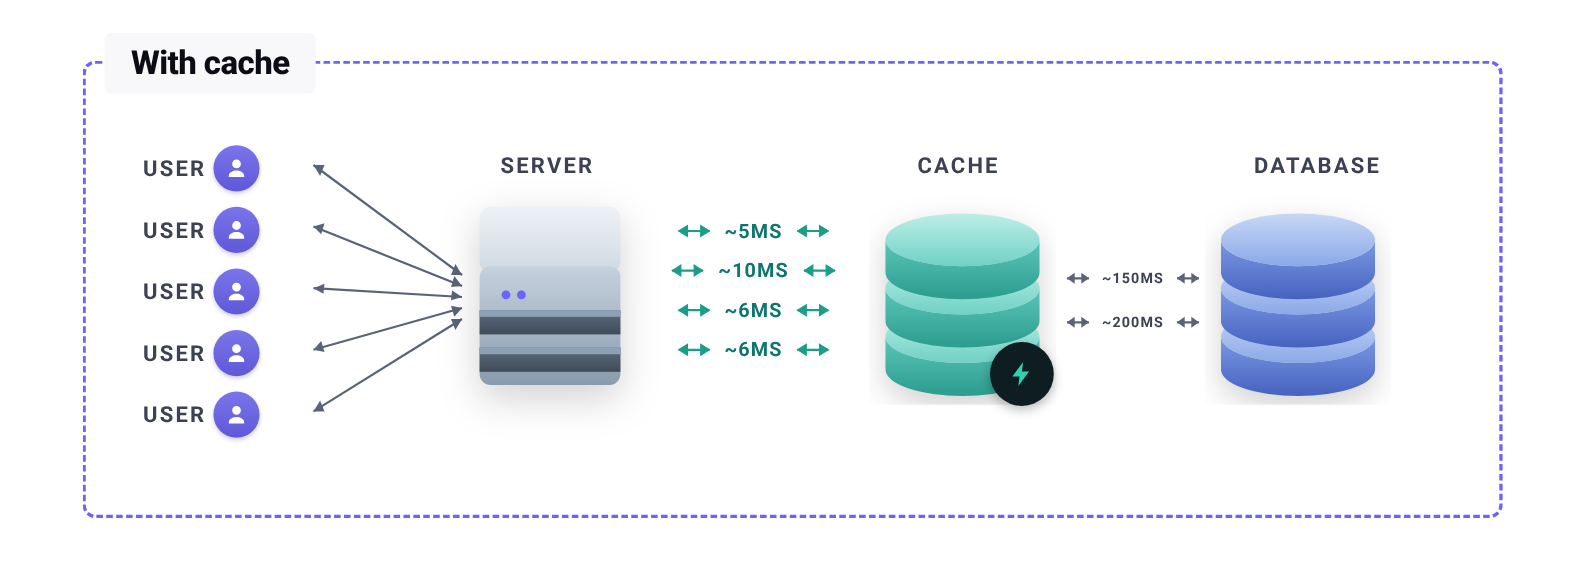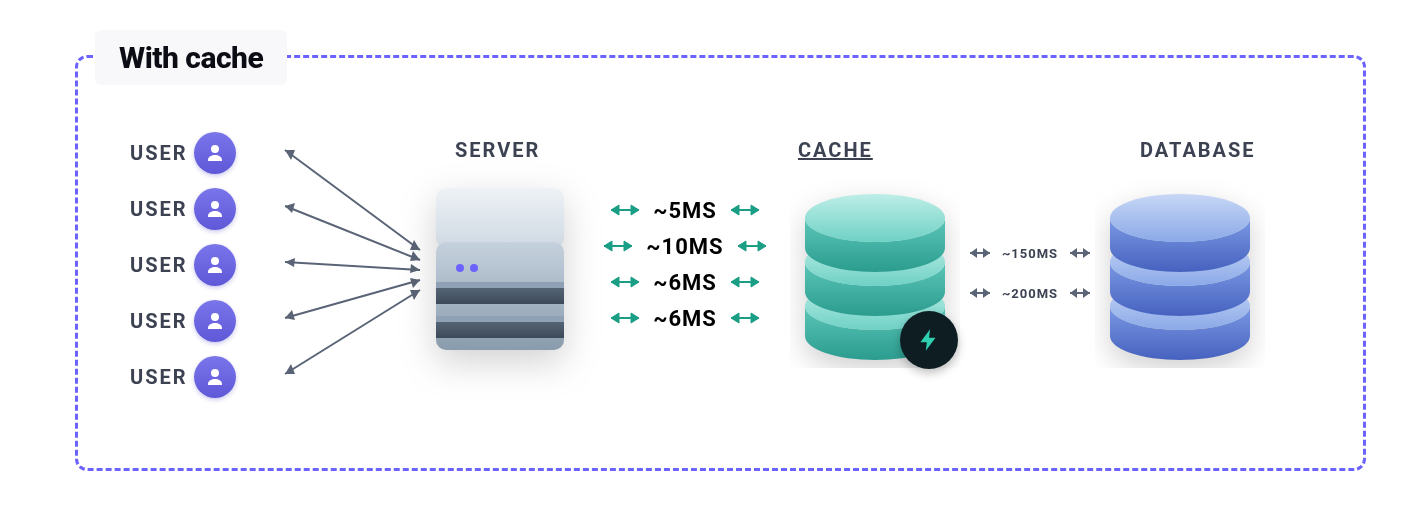--- a/index.html
+++ b/index.html
@@ -6,30 +6,30 @@
   .stage{position:relative;width:1295px;height:513px;padding-left:22px;}
   .border-box{position:absolute;left:75px;top:55px;width:1285px;height:410px;border:3px dashed #6c63ff;border-radius:12px;}
   .title-chip{position:absolute;left:95px;top:30px;background:#f8f8fa;padding:10px 24px 10px 24px;border-radius:6px;font-size:30px;font-weight:800;letter-spacing:-0.5px;color:#0c0c14;}
   .users-col{position:absolute;left:130px;top:125px;}
   .user-row{display:flex;align-items:center;gap:6px;height:56px;}
   .user-label{font-size:20px;font-weight:700;letter-spacing:2px;color:#3c4252;}
   .user-avatar{width:42px;height:42px;border-radius:50%;background:linear-gradient(180deg,#7a75ea,#5f58d8);display:flex;align-items:center;justify-content:center;box-shadow:0 2px 4px rgba(60,50,180,.25);}
   .user-avatar svg{width:24px;height:24px;fill:#fff;}
   .node-label{position:absolute;font-size:20px;font-weight:700;letter-spacing:2px;color:#3c4252;}
   .server-label{left:455px;top:138px;}
-  .cache-label{left:798px;top:138px;text-decoration:underline;}
+  .cache-label{left:834px;top:138px;}
   .db-label{left:1140px;top:138px;}
   .server-icon{position:absolute;left:430px;top:182px;width:140px;height:176px;filter:drop-shadow(0 12px 18px rgba(0,0,0,.18));}
   .cache-icon{position:absolute;left:790px;top:178px;width:170px;height:190px;}
   .db-icon{position:absolute;left:1095px;top:178px;width:170px;height:190px;}
   .bolt-badge{position:absolute;left:900px;top:311px;width:58px;height:58px;border-radius:50%;background:#0e1d22;display:flex;align-items:center;justify-content:center;box-shadow:0 4px 10px rgba(0,0,0,.25);}
   .bolt-badge svg{width:26px;height:26px;fill:#2fd0b0;}
   .timing-col{position:absolute;left:595px;top:192px;}
   .timing-row{display:flex;align-items:center;justify-content:center;height:36px;gap:10px;width:180px;}
-  .timing-text{font-size:22px;font-weight:700;color:#000000;letter-spacing:1px;white-space:nowrap;}
+  .timing-text{font-size:18px;font-weight:700;color:#0f766e;letter-spacing:1px;white-space:nowrap;}
   .arrow-teal{stroke:#1a9e86;}
   .db-timing-col{position:absolute;left:960px;top:233px;}
   .db-timing-row{display:flex;align-items:center;justify-content:center;height:40px;gap:8px;width:140px;}
   .db-timing-text{font-size:13px;font-weight:700;color:#3c4252;letter-spacing:1px;white-space:nowrap;}
   .small-arrow{flex:0 0 auto;}
   .fan-arrows{position:absolute;left:275px;top:130px;width:155px;height:290px;pointer-events:none;}
   .fan-arrows line{stroke:#5a6476;stroke-width:2;}
   .fan-arrows polygon{fill:#5a6476;}
 </style>
 </head>

